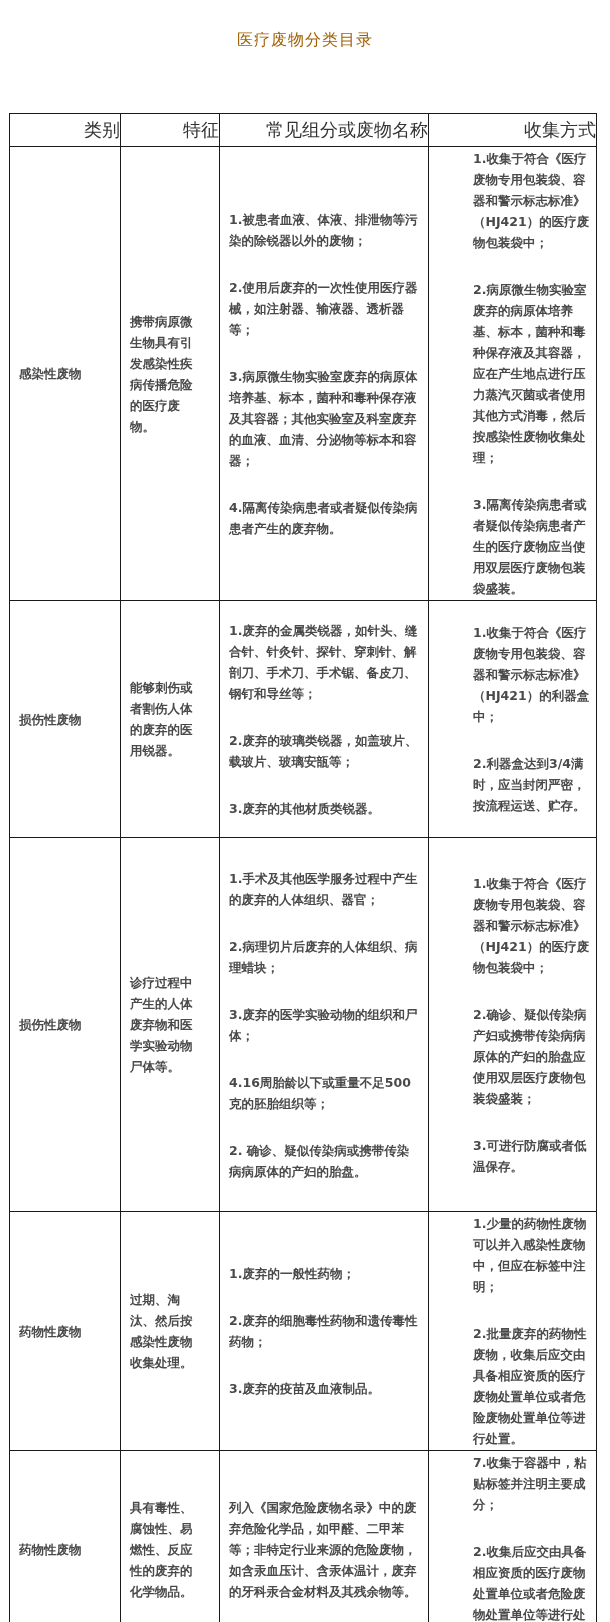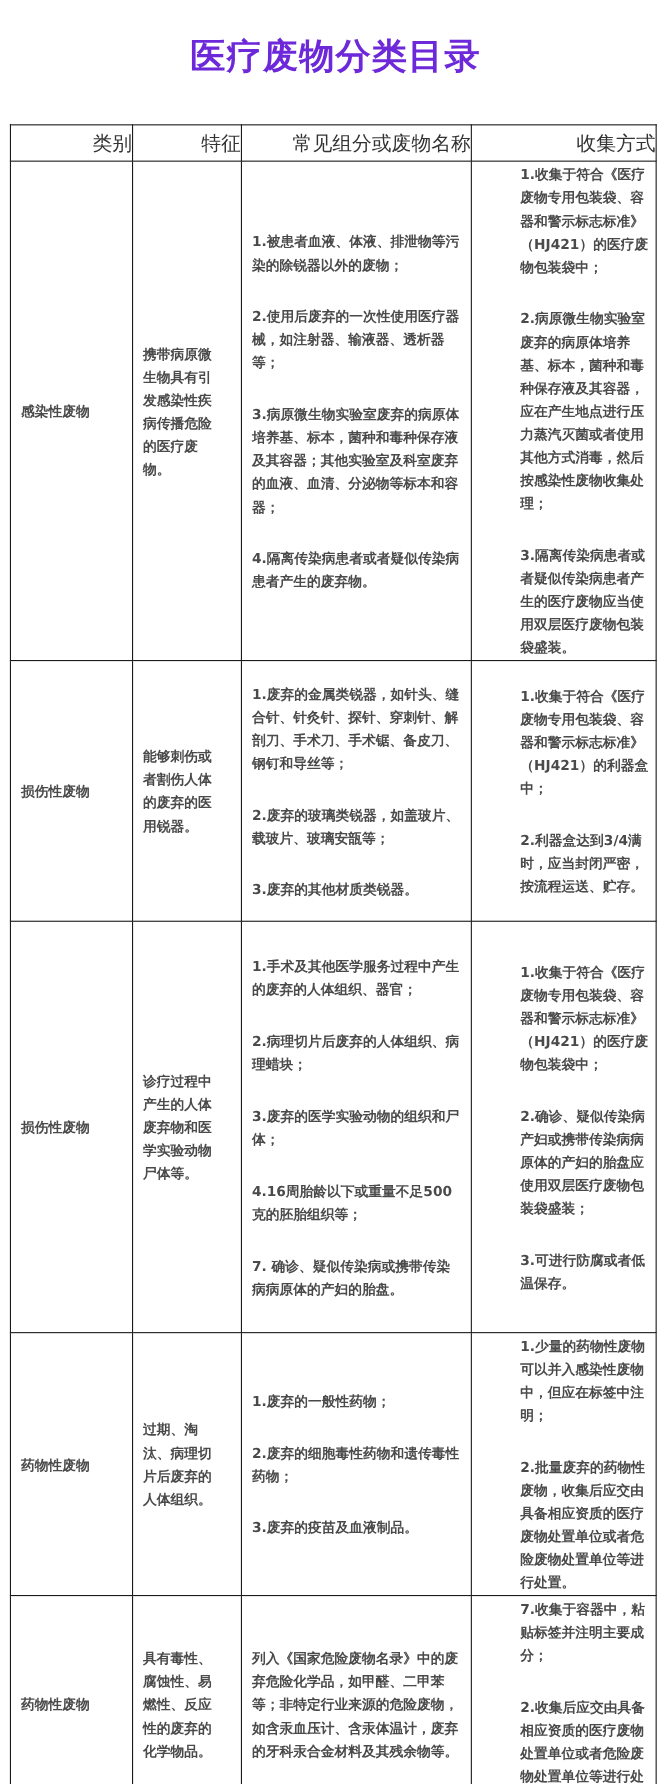--- a/index.html
+++ b/index.html
@@ -3,21 +3,21 @@
   <meta charset="utf-8">
   <style>
     html, body { margin: 0; padding: 0; background: #ffffff; }
     body {
       width: 610px; height: 1622px; overflow: hidden; position: relative;
       font-family: "DejaVu Sans", "Liberation Sans", sans-serif;
       color: #3e3e3e;
     }
     .title {
       position: absolute; top: 30px; left: 0; width: 610px;
-      text-align: center; font-size: 32px; font-weight: bold; color: #6d28d9;
+      text-align: center; font-size: 16px; font-weight: normal; color: #a16207;
       letter-spacing: 1px;
     }
     table.catalog {
       position: absolute; top: 113px; left: 9px;
       width: 587px; border-collapse: collapse; table-layout: fixed;
     }
     table.catalog th, table.catalog td {
       border: 1.5px solid #1a1a1a; vertical-align: middle;
     }
     table.catalog th {
@@ -95,33 +95,33 @@
         <td class="feat">诊疗过程中产生的人体废弃物和医学实验动物尸体等。</td>
         <td class="items">
           <p class="para">1.手术及其他医学服务过程中产生的废弃的人体组织、器官；</p>
           <div class="gap"></div>
           <p class="para">2.病理切片后废弃的人体组织、病理蜡块；</p>
           <div class="gap"></div>
           <p class="para">3.废弃的医学实验动物的组织和尸体；</p>
           <div class="gap"></div>
           <p class="para">4.16周胎龄以下或重量不足500克的胚胎组织等；</p>
           <div class="gap"></div>
-          <p class="para">7. 确诊、疑似传染病或携带传染病病原体的产妇的胎盘。</p>
+          <p class="para">2. 确诊、疑似传染病或携带传染病病原体的产妇的胎盘。</p>
         </td>
         <td class="collection">
           <p class="para">1.收集于符合《医疗废物专用包装袋、容器和警示标志标准》（HJ421）的医疗废物包装袋中；</p>
           <div class="gap"></div>
           <p class="para">2.确诊、疑似传染病产妇或携带传染病病原体的产妇的胎盘应使用双层医疗废物包装袋盛装；</p>
           <div class="gap"></div>
           <p class="para">3.可进行防腐或者低温保存。</p>
         </td>
       </tr>
       <tr style="height: 207px;">
         <td class="cat">药物性废物</td>
-        <td class="feat">过期、淘汰、病理切片后废弃的人体组织。</td>
+        <td class="feat">过期、淘汰、然后按感染性废物收集处理。</td>
         <td class="items">
           <p class="para">1.废弃的一般性药物；</p>
           <div class="gap"></div>
           <p class="para">2.废弃的细胞毒性药物和遗传毒性药物；</p>
           <div class="gap"></div>
           <p class="para">3.废弃的疫苗及血液制品。</p>
         </td>
         <td class="collection">
           <p class="para">1.少量的药物性废物可以并入感染性废物中，但应在标签中注明；</p>
           <div class="gap"></div>

